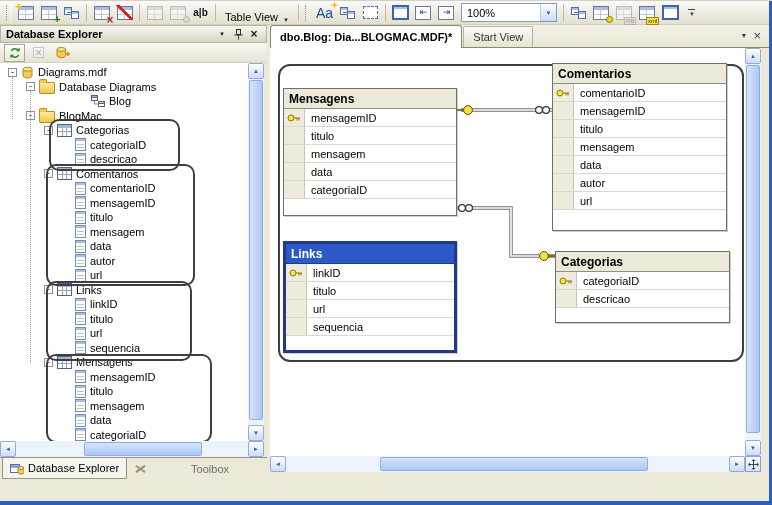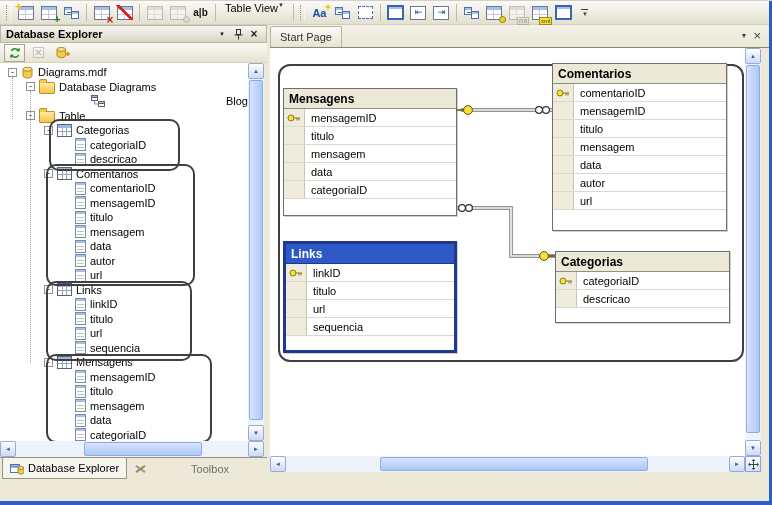--- a/index.html
+++ b/index.html
@@ -10,42 +10,42 @@
   .win-border-right{position:absolute;left:769px;top:0;width:3px;height:505px;background:#2C5CC5;}
   .win-border-bottom{position:absolute;left:0;top:500px;width:772px;height:5px;background:#2C5CC5;}
 
   
   .main-toolbar{position:absolute;left:0;top:0;width:769px;height:24px;background:linear-gradient(#FBFAF7,#E3E0CE);
     border-bottom:1px solid #D0CDBB;display:flex;align-items:center;padding-left:3px;box-sizing:border-box;}
   .tb-grip{width:3px;height:16px;border-left:1px dotted #9a9685;border-right:1px dotted #fff;margin:0 3px;flex:none;}
   .tb-btn{width:23px;height:21px;display:flex;align-items:center;justify-content:center;flex:none;position:relative;}
   .tb-sep{width:1px;height:17px;background:#C0BCA8;margin:0 3px;flex:none;}
   .dis{opacity:.42;filter:grayscale(1);}
-  .tb-textbtn{height:21px;display:flex;align-items:flex-start;padding:0 6px;flex:none;}
+  .tb-textbtn{height:21px;display:flex;align-items:flex-end;gap:5px;padding:0 6px;flex:none;}
   .tb-textbtn .dd{font-size:6px;color:#333;}
   .mi{width:14px;height:12px;position:relative;background-color:#fff;border:1px solid #6B7894;flex:none;
     background-image:linear-gradient(#A7C0E8,#A7C0E8),linear-gradient(#C3C9D4,#C3C9D4),linear-gradient(#C3C9D4,#C3C9D4);
     background-size:100% 3px,1px 100%,100% 1px;background-position:0 0,6px 0,0 7px;background-repeat:no-repeat;}
   .b-star::after{content:"";position:absolute;left:-4px;top:-4px;width:8px;height:8px;background:#F2C50E;
     clip-path:polygon(50% 0,63% 37%,100% 50%,63% 63%,50% 100%,37% 63%,0 50%,37% 37%);}
   .b-plus::after{content:"+";position:absolute;right:-5px;bottom:-6px;color:#1E7D1E;font-weight:bold;font-size:11px;line-height:1;}
   .b-x::after{content:"×";position:absolute;right:-5px;bottom:-7px;color:#C42B1C;font-weight:bold;font-size:12px;line-height:1;}
   .b-slash::after{content:"";position:absolute;left:-2px;top:-2px;width:17px;height:15px;
     background:linear-gradient(45deg,transparent 45%,#D22 45% 57%,transparent 57%);}
   .b-key::after{content:"";position:absolute;right:-5px;bottom:-4px;width:5px;height:5px;border-radius:50%;
     background:#F2D11C;border:1px solid #8A7A10;}
   .b-xml::after{content:attr(data-txt);position:absolute;right:-5px;bottom:-6px;background:#F7E23C;border:1px solid #9a8a1a;
     font-size:6px;line-height:1;padding:0 1px;color:#333;}
   .mi-rel{width:15px;height:12px;position:relative;flex:none;}
   .mi-rel::before,.mi-rel::after{content:"";position:absolute;width:6px;height:6px;background:#fff;border:1px solid #4C6FB4;}
   .mi-rel::before{left:0;top:0;background:linear-gradient(#A7C0E8 0 2px,#fff 2px);}
   .mi-rel::after{right:0;bottom:0;background:linear-gradient(#A7C0E8 0 2px,#fff 2px);}
   .mi-rel span{position:absolute;left:3px;top:5px;width:9px;height:2px;border-top:1px solid #666;}
   .mi-txt{font-weight:bold;font-size:10px;color:#111;flex:none;}
-  .mi-aa{font-weight:bold;font-size:11px;color:#1C4FA0;position:relative;flex:none;}
+  .mi-aa{font-weight:normal;font-size:14px;color:#1C4FA0;position:relative;flex:none;}
   .mi-aa::after{content:"";position:absolute;right:-5px;top:-3px;width:7px;height:7px;background:#F2C50E;
     clip-path:polygon(50% 0,63% 37%,100% 50%,63% 63%,50% 100%,37% 63%,0 50%,37% 37%);}
   .mi-win{width:13px;height:11px;border:2px solid #3C63B0;background:linear-gradient(#A7C0E8 0 2px,#fff 2px);flex:none;}
   .mi-dash{width:13px;height:11px;border:1px dashed #4C6FB4;background:#fff;flex:none;}
   .mi-arr{width:14px;height:12px;border:1px solid #6B7894;background:#fff;color:#2b4a8c;font-size:9px;line-height:11px;text-align:center;flex:none;}
   .zoom-combo{width:96px;height:19px;background:#fff;border:1px solid #7F9DB9;display:flex;align-items:center;
     padding-left:5px;box-sizing:border-box;margin:0 3px;flex:none;}
   .combo-arrow{width:15px;height:17px;margin-left:auto;background:linear-gradient(#FEFEFE,#CDDCF6);
     border-left:1px solid #B5CBE8;display:flex;align-items:center;justify-content:center;font-size:6px;color:#3C5A99;}
   .overflow-btn{margin-left:4px;width:12px;height:20px;display:flex;flex-direction:column;align-items:center;justify-content:center;gap:1px;color:#444;flex:none;}
@@ -59,21 +59,21 @@
   .ph-caret{font-size:6px;}
   .ph-close{font-size:12px;line-height:1;}
   .panel-toolbar{position:absolute;left:0;top:42px;width:267px;height:20px;background:linear-gradient(#FAF9F5,#E6E3D3);
     border-bottom:1px solid #D6D2C0;display:flex;align-items:center;gap:3px;padding-left:4px;box-sizing:border-box;}
   .pt-btn{width:21px;height:18px;display:flex;align-items:center;justify-content:center;flex:none;}
   .pt-raised{border:1px solid #A9A694;background:linear-gradient(#FDFDFB,#EAE7D9);box-sizing:border-box;}
 
   
   .tree{position:absolute;left:0;top:62px;width:248px;height:378px;background:#fff;overflow:hidden;padding-top:2px;box-sizing:border-box;}
   .trow{display:flex;align-items:center;height:14.5px;white-space:nowrap;}
-  .lv0{padding-left:8px;}.lv1{padding-left:26px;}.lv2{padding-left:44px;}.lv2n{padding-left:91px;justify-content:space-between;}.lv3{padding-left:75px;}
+  .lv0{padding-left:8px;}.lv1{padding-left:26px;}.lv2{padding-left:44px;}.lv2n{padding-left:91px;}.lv3{padding-left:75px;}
   .exp{width:9px;height:9px;border:1px solid #919191;background:#fff;font-size:9px;line-height:6px;text-align:center;
     color:#222;flex:none;margin-right:4px;box-sizing:border-box;}
   .lbl{margin-left:4px;}
   .ico-table{width:13px;height:11px;border:1px solid #55627C;background-color:#fff;flex:none;
     background-image:linear-gradient(#9DB8E2,#9DB8E2),linear-gradient(#9AA4B5,#9AA4B5),linear-gradient(#9AA4B5,#9AA4B5),linear-gradient(#9AA4B5,#9AA4B5);
     background-size:100% 3px,1px 8px,1px 8px,100% 1px;background-position:0 0,4px 3px,8px 3px,0 6px;background-repeat:no-repeat;}
   .ico-col{width:9px;height:11px;border:1px solid #7A8BA8;background-color:#fff;flex:none;
     background-image:linear-gradient(#A8C0E8,#A8C0E8),linear-gradient(#C2C2C2,#C2C2C2),linear-gradient(#C2C2C2,#C2C2C2);
     background-size:100% 2px,7px 1px,7px 1px;background-position:0 0,1px 5px,1px 8px;background-repeat:no-repeat;}
   .ico-folder{width:14px;height:10px;background:linear-gradient(#FFE9A2,#F5C64B);border:1px solid #B98F2C;border-radius:1px;
@@ -189,20 +189,26 @@
     <span class="tb-sep"></span>
     <span class="tb-btn">
         <span class="mi-win"></span>
       </span>
     <span class="tb-btn">
         <span class="mi-arr">⇤</span>
       </span>
     <span class="tb-btn">
         <span class="mi-arr">⇥</span>
       </span>
+    <span class="zoom-combo">
+      <span>100%</span>
+      <span class="combo-arrow">
+          <span>▼</span>
+        </span>
+    </span>
     <span class="tb-sep"></span>
     <span class="tb-btn">
         <span class="mi-rel">
           <span></span>
         </span>
       </span>
     <span class="tb-btn">
         <span class="mi b-key"></span>
       </span>
     <span class="tb-btn dis">
@@ -286,21 +292,21 @@
           <rect x="0.5" y="0.5" width="6" height="2" fill="#9DB8E2" stroke="#55627C"></rect>
           <rect x="7.5" y="6.5" width="6" height="5" fill="#fff" stroke="#55627C"></rect>
           <rect x="7.5" y="6.5" width="6" height="2" fill="#F2C14E" stroke="#55627C"></rect>
           <path d="M3.5 6v3h4" stroke="#888" fill="none"></path>
         </svg>
         <span class="lbl">Blog</span>
       </div>
     <div class="trow lv1">
         <span class="exp">-</span>
         <span class="ico-folder"></span>
-        <span class="lbl">Table</span>
+        <span class="lbl">BlogMac</span>
       </div>
 
     <div class="trow lv2">
         <span class="exp">-</span>
         <span class="ico-table"></span>
         <span class="lbl">Categorias</span>
       </div>
     <div class="trow lv3">
         <span class="ico-col"></span>
         <span class="lbl">categoriaID</span>
@@ -431,22 +437,25 @@
     <span class="ptab inactive">
       <svg width="13" height="12" viewBox="0 0 13 12">
         <rect x="1" y="5" width="11" height="2" transform="rotate(35 6.5 6)" fill="#8E9DB5"></rect>
         <rect x="1" y="5" width="11" height="2" transform="rotate(-35 6.5 6)" fill="#B0893E"></rect>
       </svg>
       <span>Toolbox</span>
     </span>
   </div>
 
   <div class="doc-tabs">
+    <span class="dtab active">
+        <span>dbo.Blog: Dia...BLOGMAC.MDF)*</span>
+      </span>
     <span class="dtab">
-        <span>Start Page</span>
+        <span>Start View</span>
       </span>
     <span class="dt-btns">
       <span class="dt-btn" style="font-size:7px;">
           <span>▼</span>
         </span>
       <span class="dt-btn" style="font-size:13px;">
           <span>×</span>
         </span>
     </span>
   </div>

